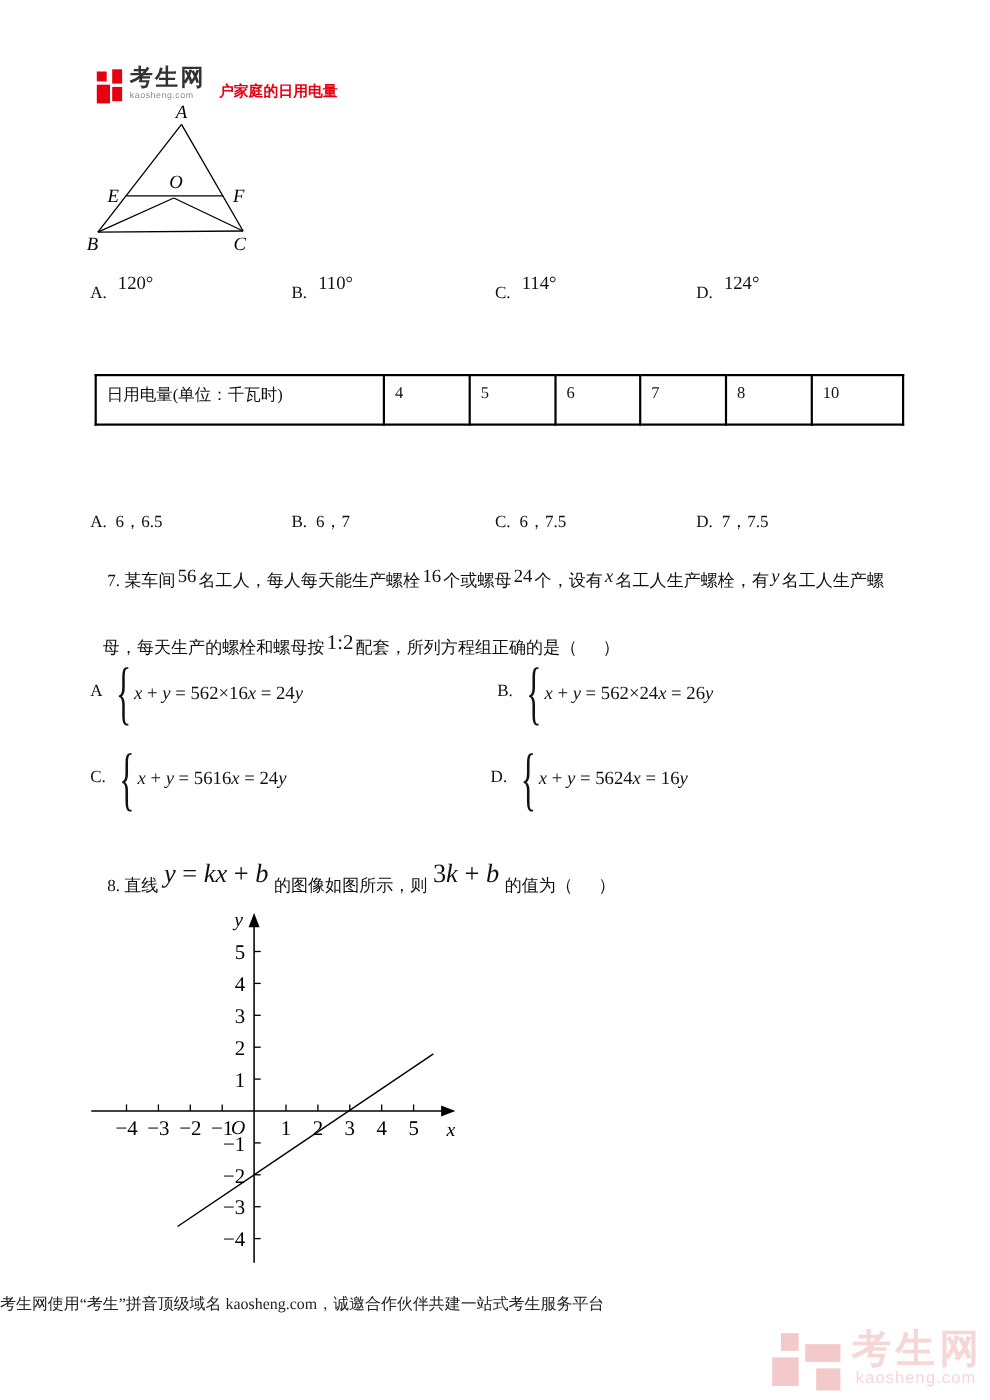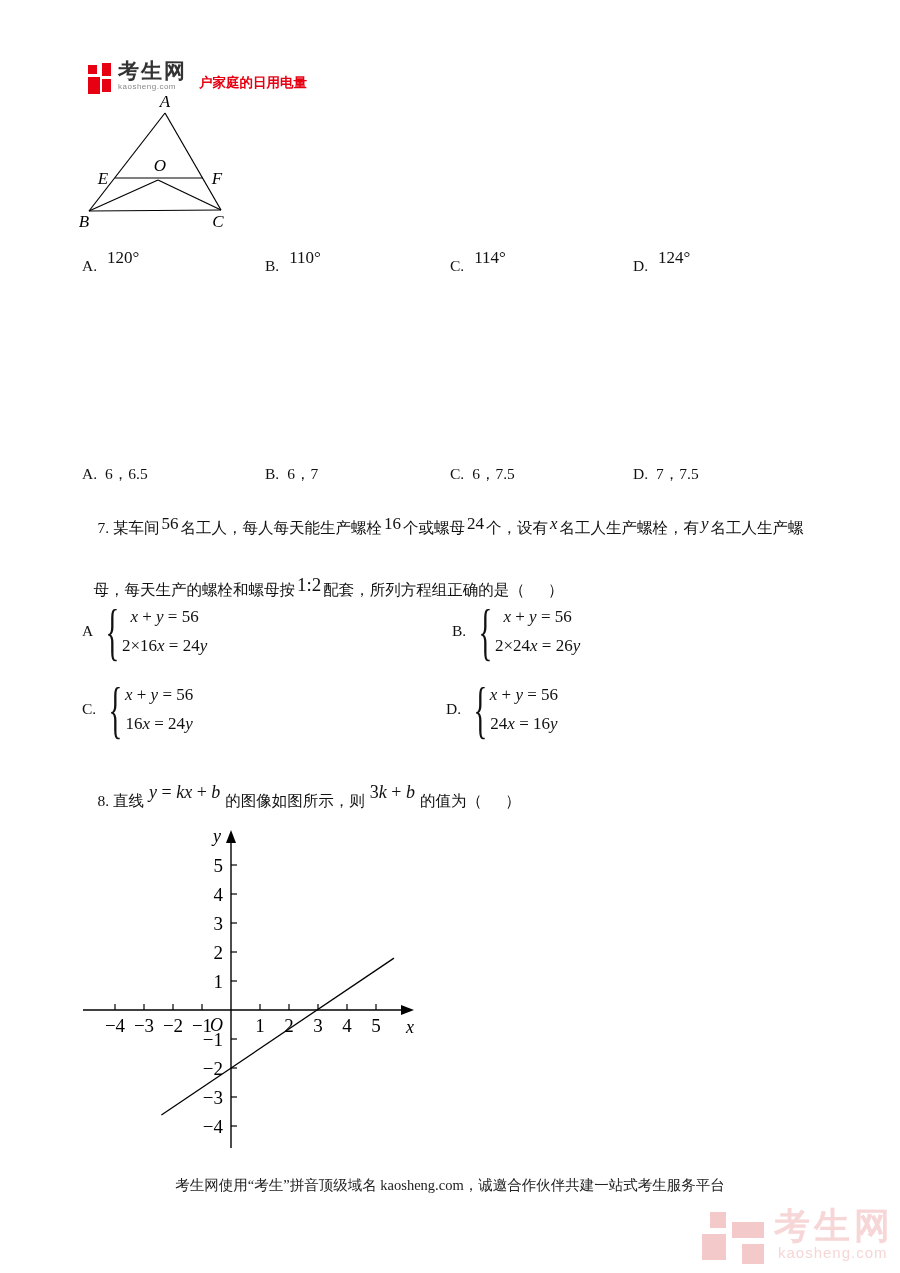--- a/index.html
+++ b/index.html
@@ -35,29 +35,29 @@
   .etable { position:absolute; left:86px; top:340px; border-collapse:collapse; table-layout:fixed; }
   .etable td { border:2px solid #000; height:45px; vertical-align:top; padding:8px 0 0 9px; font-size:15px; white-space:nowrap; }
   
   .opt6 { position:absolute; top:464px; font-size:15.5px; }
   .opt6 .val { margin-left:8px; }
   
   .sys { position:absolute; display:flex; align-items:center; }
   .sys .letter { font-size:15.5px; margin-right:8px; }
   .sys .brace { font-family:"Liberation Serif",serif; font-size:64px; font-weight:100;
                 transform:scaleX(.45); line-height:.85; position:relative; top:1px; margin:0 -6px 0 -4px; }
-  .sys .eqs { display:flex; flex-direction:column; align-items:center; }
+  .sys .eqs { display:flex; flex-direction:row; align-items:flex-start; }
   .sys .eq { font-size:17px; line-height:29px; white-space:pre; }
   
-  .fml { font-size:18px; position:relative; top:-8px; padding:0 5px; white-space:pre; }
+  .fml { font-size:24px; position:relative; top:-8px; padding:0 5px; white-space:pre; }
   
   svg { position:absolute; overflow:visible; }
   svg text { font-family:"Liberation Serif","DejaVu Serif",serif; }
   
-  .footer { position:absolute; left:0; top:1176px; width:100%; text-align:center; font-size:14.5px; color:#222; }
+  .footer { position:absolute; left:0; top:1176px; width:100%; text-align:left; font-size:14.5px; color:#222; }
   
   .wm { position:absolute; left:702px; top:1200px; width:198px; height:72px; }
   .wm-mark i { position:absolute; display:block; }
   .wm1 { left:8px;  top:12px; width:16px; height:16px; }
   .wm2 { left:0px;  top:34px; width:24px; height:26px; }
   .wm3 { left:30px; top:22px; width:32px; height:16px; }
   .wm4 { left:40px; top:44px; width:22px; height:20px; }
   .wm-cn { position:absolute; left:72px; top:2px; font-family:"Liberation Sans","DejaVu Sans",sans-serif;
            font-size:36px; font-weight:bold; letter-spacing:4px; }
   .wm-en { position:absolute; left:76px; top:44px; font-family:"Liberation Sans","DejaVu Sans",sans-serif;
@@ -115,20 +115,29 @@
     <colgroup>
         <col style="width:262px">
         <col style="width:78px">
         <col style="width:78px">
         <col style="width:77px">
         <col style="width:78px">
         <col style="width:78px">
         <col style="width:83px">
       </colgroup>
     <tbody>
+        <tr>
+      <td>日用电量(单位：千瓦时)</td>
+      <td>4</td>
+      <td>5</td>
+      <td>6</td>
+      <td>7</td>
+      <td>8</td>
+      <td>10</td>
+    </tr>
   </tbody>
     </table>
 
 
   <div class="opt6" style="left:82px"><span>A.</span><span class="val">6，6.5</span></div>
   <div class="opt6" style="left:265px"><span>B.</span><span class="val">6，7</span></div>
   <div class="opt6" style="left:450px"><span>C.</span><span class="val">6，7.5</span></div>
   <div class="opt6" style="left:633px"><span>D.</span><span class="val">7，7.5</span></div>
 
   <div class="tline" style="left:82px; top:500px;">

